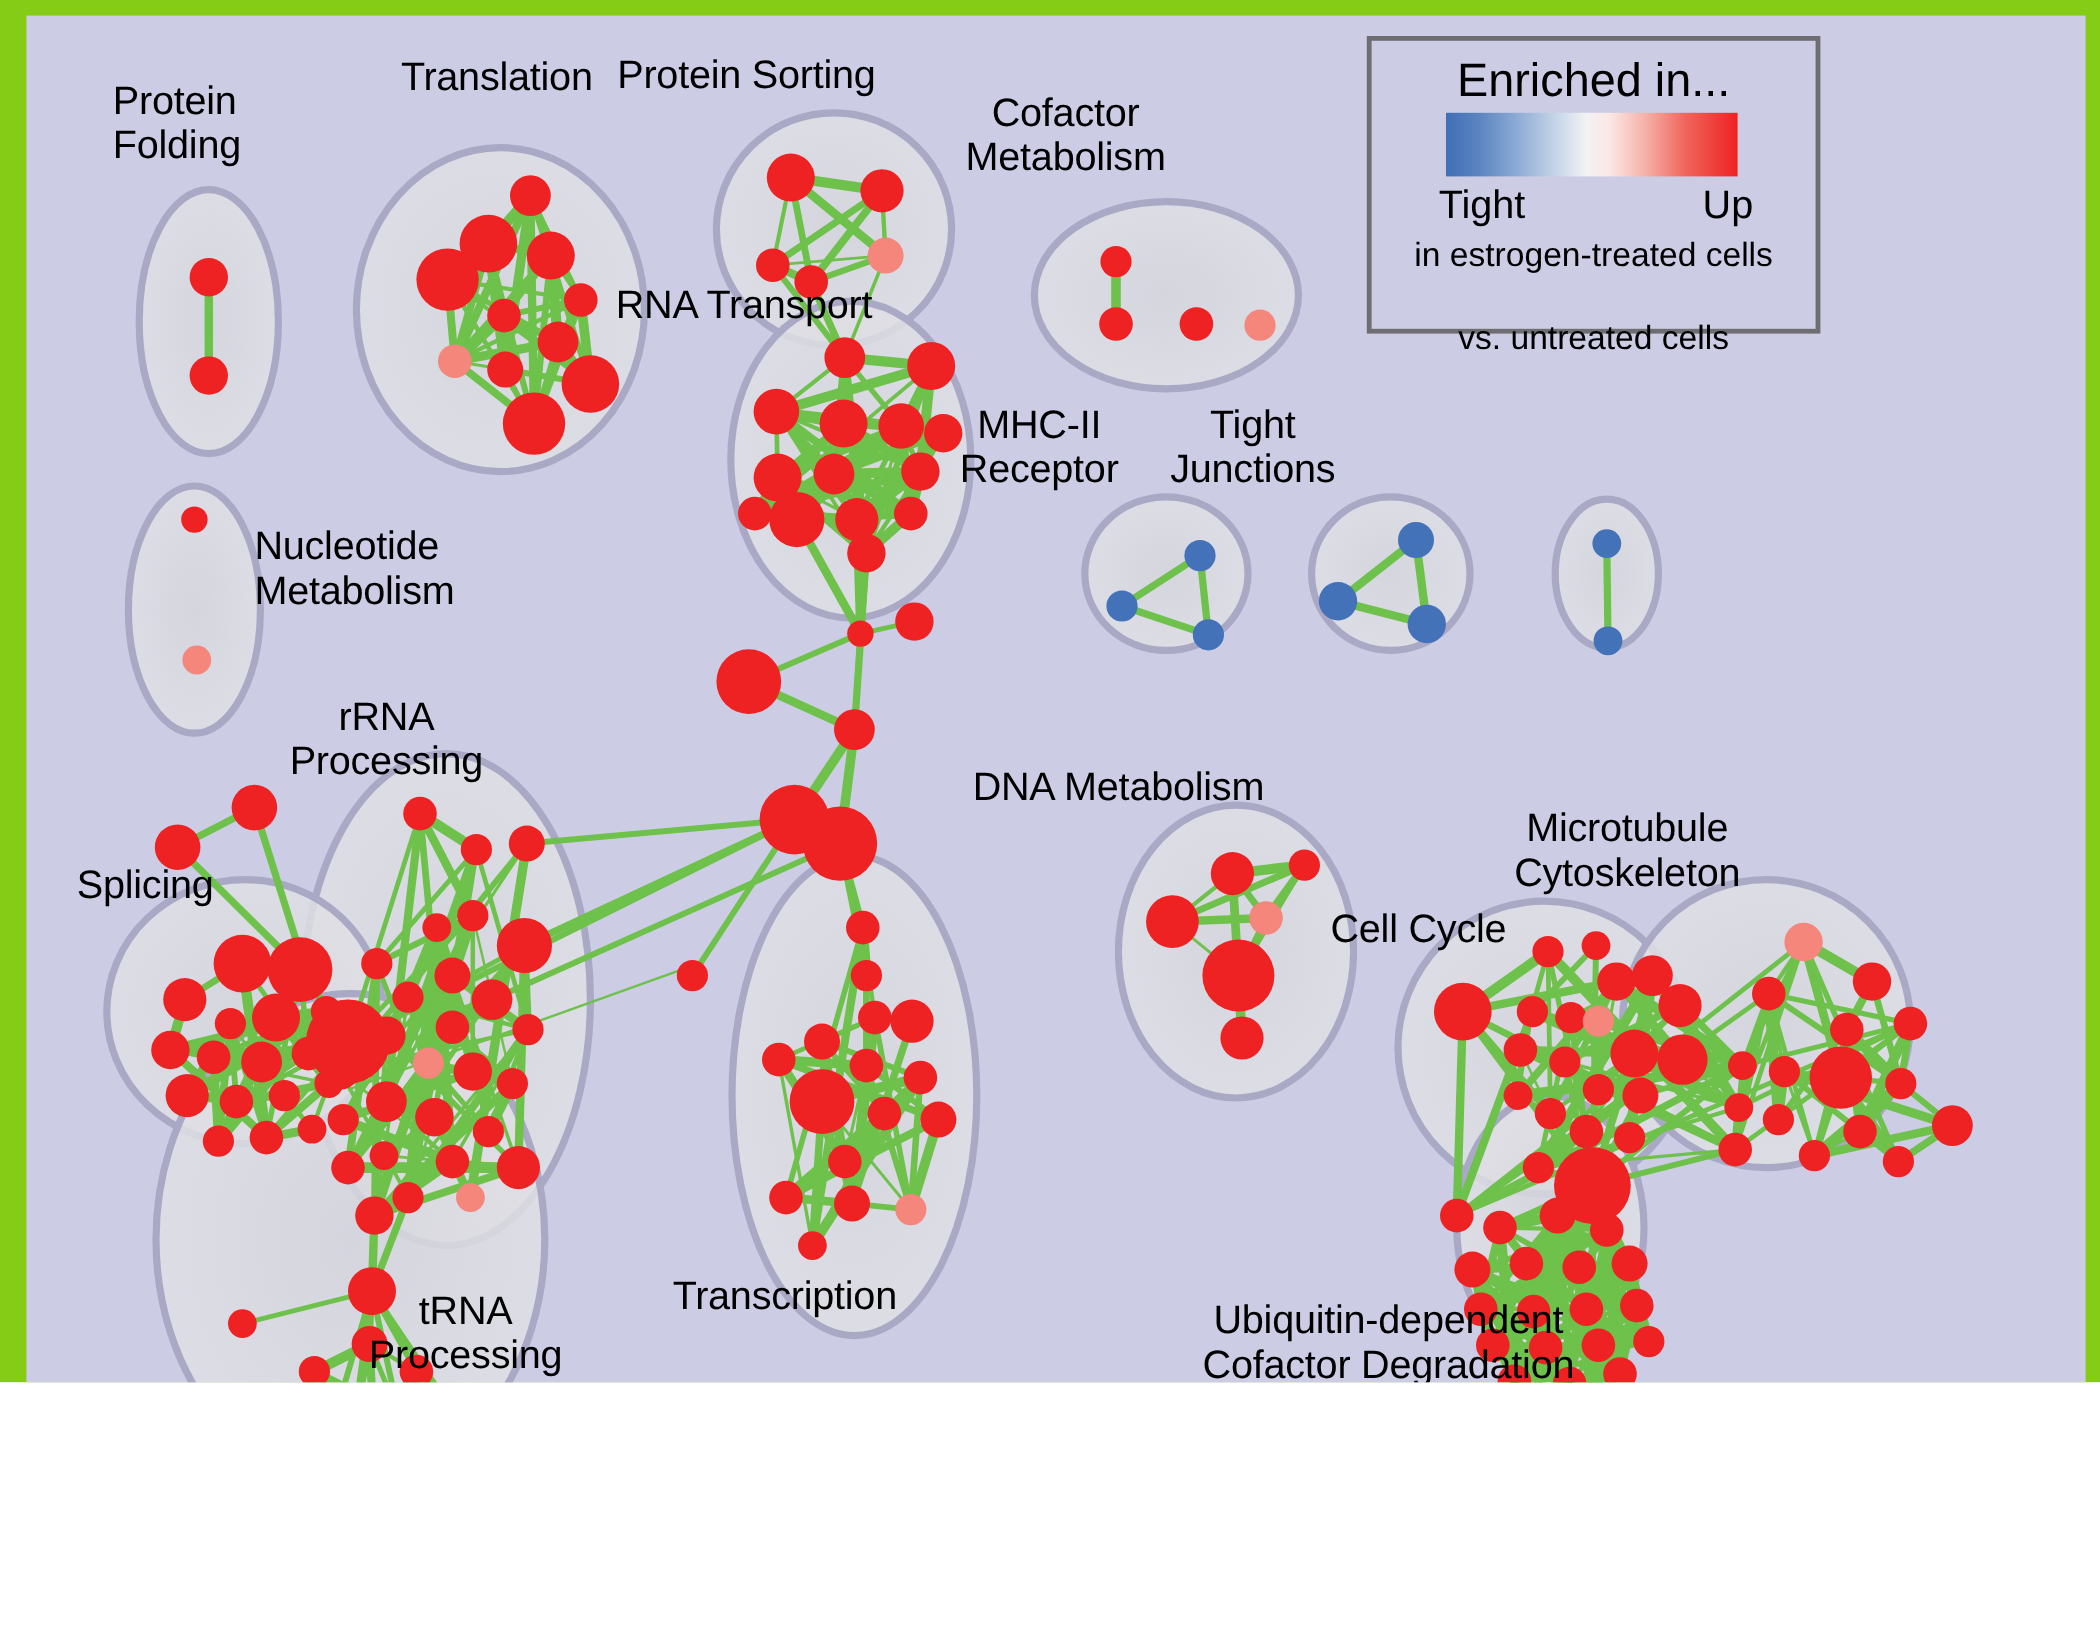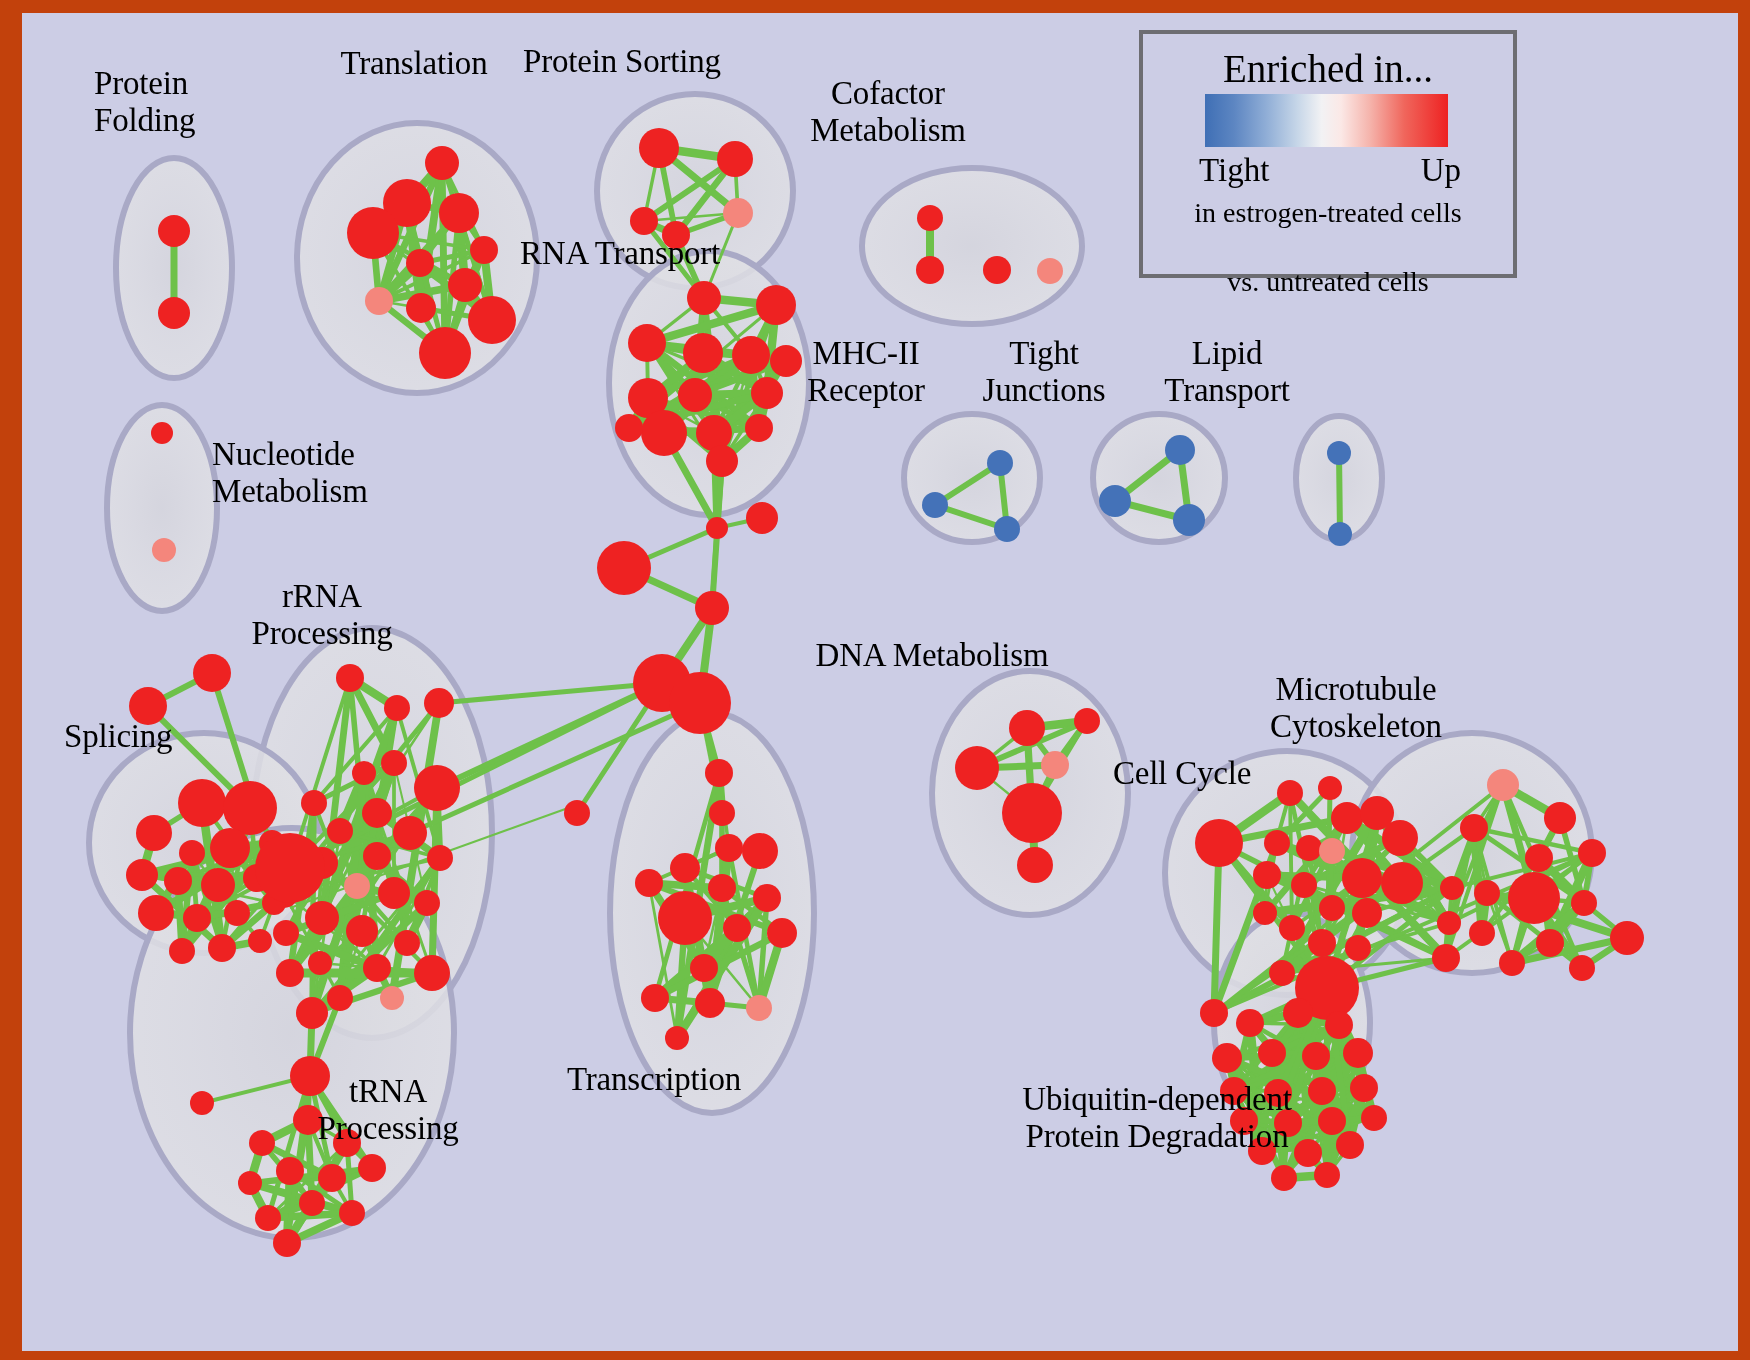--- a/index.html
+++ b/index.html
@@ -1,20 +1,20 @@
 <!DOCTYPE html>
 <html><head>
 <meta charset="utf-8">
 <style>
   html,body{margin:0;padding:0;background:#ffffff;}
   #stage{
     position:relative;
-    width:1750px;height:1360px;
-    background:#c2410c;
-    font-family:Liberation Serif, serif;
+    width:1750px;height:1152px;
+    background:#84cc16;
+    font-family:Liberation Sans, sans-serif;
     overflow:hidden;
   }
   #canvas{
     position:absolute;
     left:22px;top:13px;
     width:1716px;height:1338px;
     background:#cccde5;
   }
   svg#net{position:absolute;left:0;top:0;width:1716px;height:1338px;display:block;}
   .cluster-label{
@@ -887,34 +887,32 @@
     <div class="cluster-label ctr" style="left:600px;top:30px;">Protein Sorting</div>
     <div class="cluster-label ctr" style="left:866px;top:62px;">Cofactor
 Metabolism</div>
     <div class="cluster-label ctr" style="left:598px;top:222px;">RNA Transport</div>
     <div class="cluster-label lft" style="left:190px;top:423px;">Nucleotide
 Metabolism</div>
     <div class="cluster-label ctr" style="left:844px;top:322px;text-align:center;">MHC-II
 Receptor</div>
     <div class="cluster-label ctr" style="left:1022px;top:322px;">Tight
 Junctions</div>
-    <div class="cluster-label ctr" style="left:1205px;top:322px;">Lipid
-Transport</div>
     <div class="cluster-label ctr" style="left:300px;top:565px;">rRNA
 Processing</div>
     <div class="cluster-label lft" style="left:42px;top:705px;">Splicing</div>
     <div class="cluster-label ctr" style="left:366px;top:1060px;">tRNA
 Processing</div>
     <div class="cluster-label ctr" style="left:632px;top:1048px;">Transcription</div>
     <div class="cluster-label ctr" style="left:910px;top:624px;">DNA Metabolism</div>
     <div class="cluster-label ctr" style="left:1160px;top:742px;">Cell Cycle</div>
     <div class="cluster-label ctr" style="left:1334px;top:658px;">Microtubule
 Cytoskeleton</div>
     <div class="cluster-label ctr" style="left:1135px;top:1068px;">Ubiquitin-dependent
-Protein Degradation</div>
+Cofactor Degradation</div>
 
     <div id="legend">
       <div class="ltitle">Enriched in...</div>
       <div class="bar"></div>
       <div class="dn">Tight</div>
       <div class="up">Up</div>
       <div class="l2">in estrogen-treated cells</div>
       <div class="l3">vs. untreated cells</div>
     </div>
 

